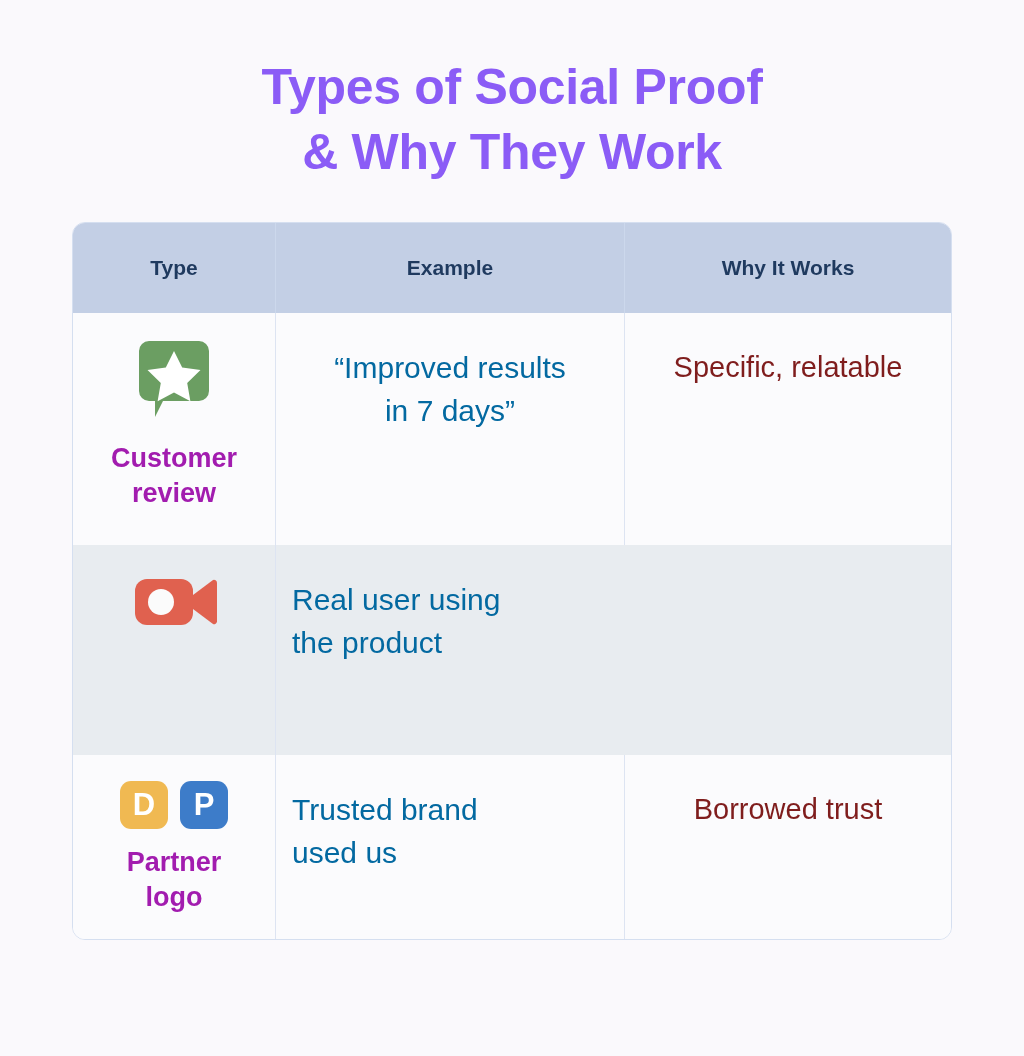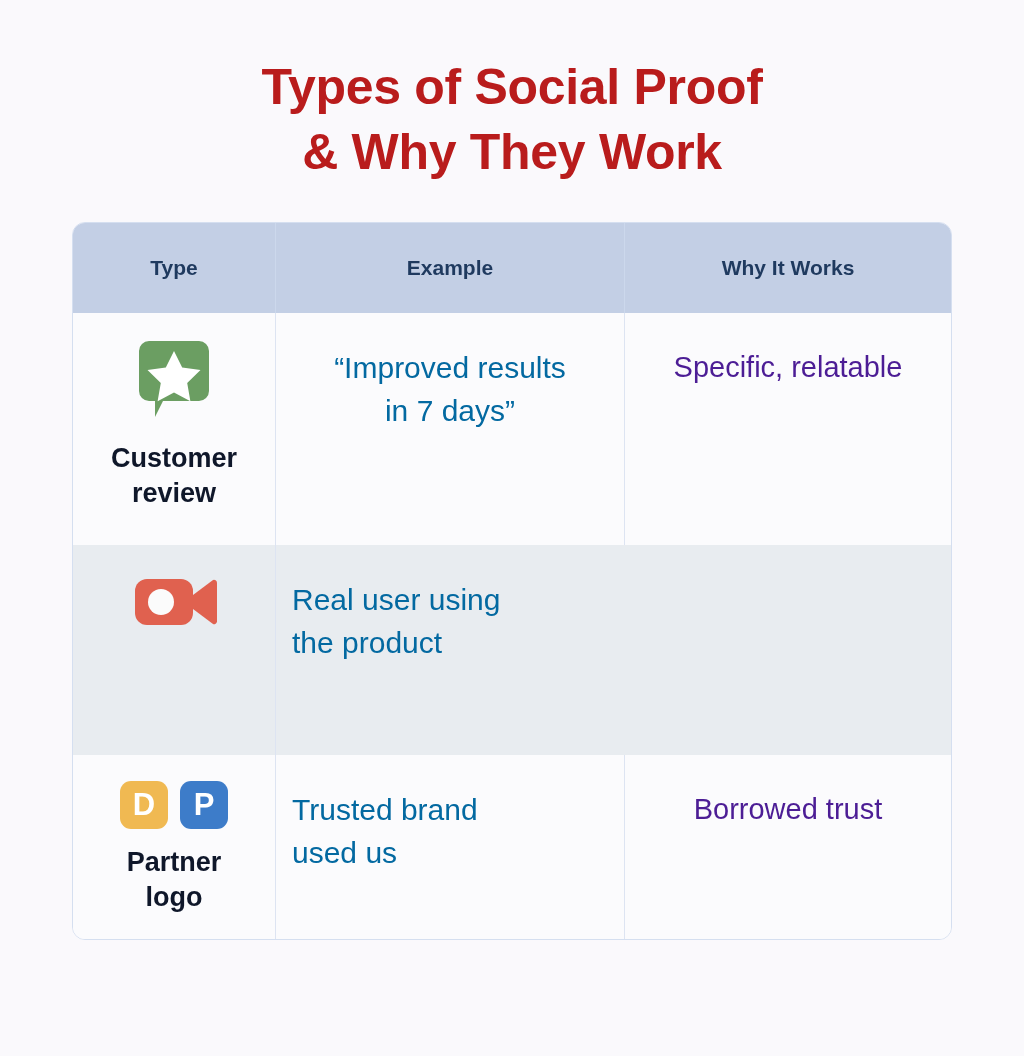--- a/index.html
+++ b/index.html
@@ -13,21 +13,21 @@
 
   
   .title-block {
     position:absolute; left:0; top:55px; width:1024px;
     text-align:center;
   }
   .title-line {
     display:block;
     font-size:50px;
     font-weight:bold;
-    color:#b91c1c;
+    color:#8b5cf6;
     line-height:1.3;
     letter-spacing:-0.3px;
   }
 
   
   .table {
     position:absolute;
     left:72px; top:222px;
     width:880px; height:718px;
     border:1px solid #d5dff0;
@@ -57,41 +57,41 @@
   .cell { display:flex; }
   .cell.col2, .cell.col3 { border-left:1px solid #dde4f2; }
 
   
   .type-cell {
     flex-direction:column; align-items:center; justify-content:flex-start;
     padding-top:26px;
   }
   .type-label {
     margin-top:16px;
-    font-size:27px; font-weight:bold; color:#0f172a;
+    font-size:27px; font-weight:bold; color:#a21caf;
     text-align:center; line-height:1.28;
     max-width:170px;
   }
   
   .example-cell {
     align-items:flex-start; justify-content:center;
     padding-top:34px;
   }
   .example-text {
     font-size:30px; color:#0369a1; line-height:1.42;
   }
   .example-text.quote { text-align:center; width:100%; }
   .example-text.left  { text-align:left; padding-left:16px; width:100%; }
   
   .why-cell {
     align-items:flex-start; justify-content:center;
     padding-top:34px;
   }
   .why-text {
-    font-size:29px; color:#4c1d95; text-align:center; width:100%;
+    font-size:29px; color:#7f1d1d; text-align:center; width:100%;
     line-height:1.4;
   }
 
   
   .icon-wrap { display:flex; align-items:center; justify-content:center; }
   .logo-pair { display:flex; gap:12px; align-items:center; }
   .logo-sq {
     width:48px; height:48px; border-radius:11px;
     display:flex; align-items:center; justify-content:center;
     font-size:31px; font-weight:bold; color:#ffffff;

